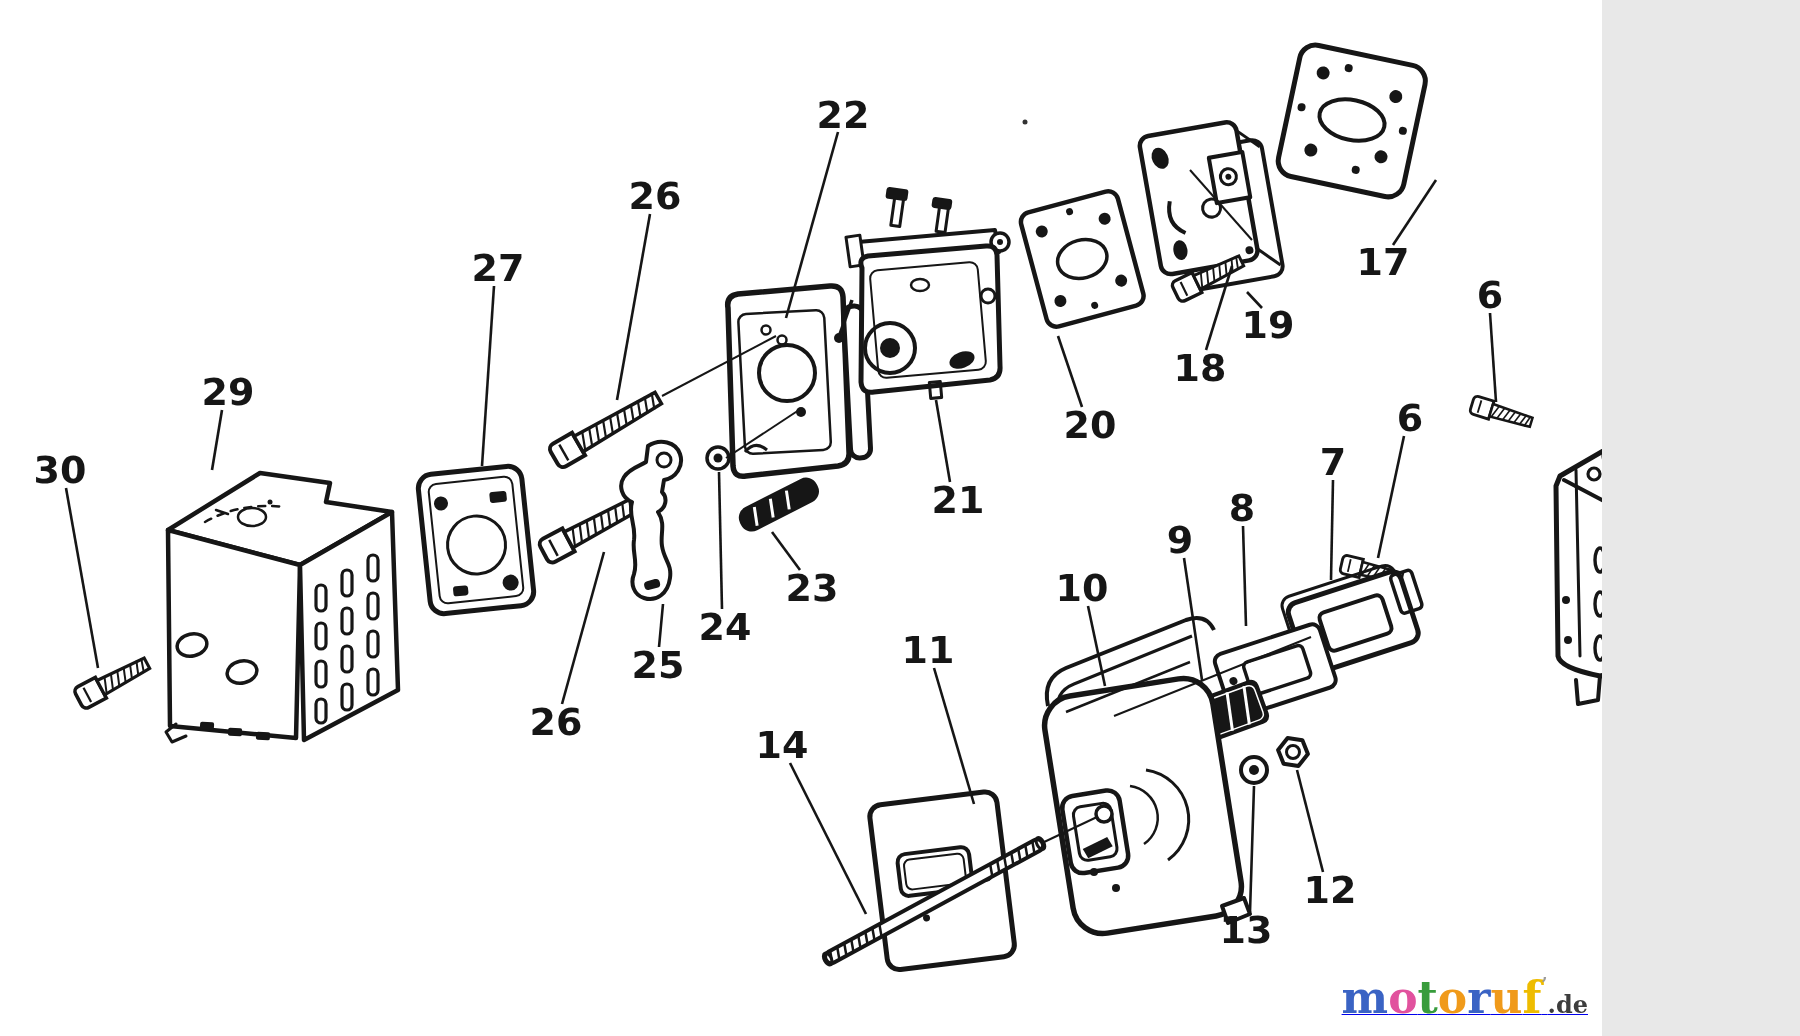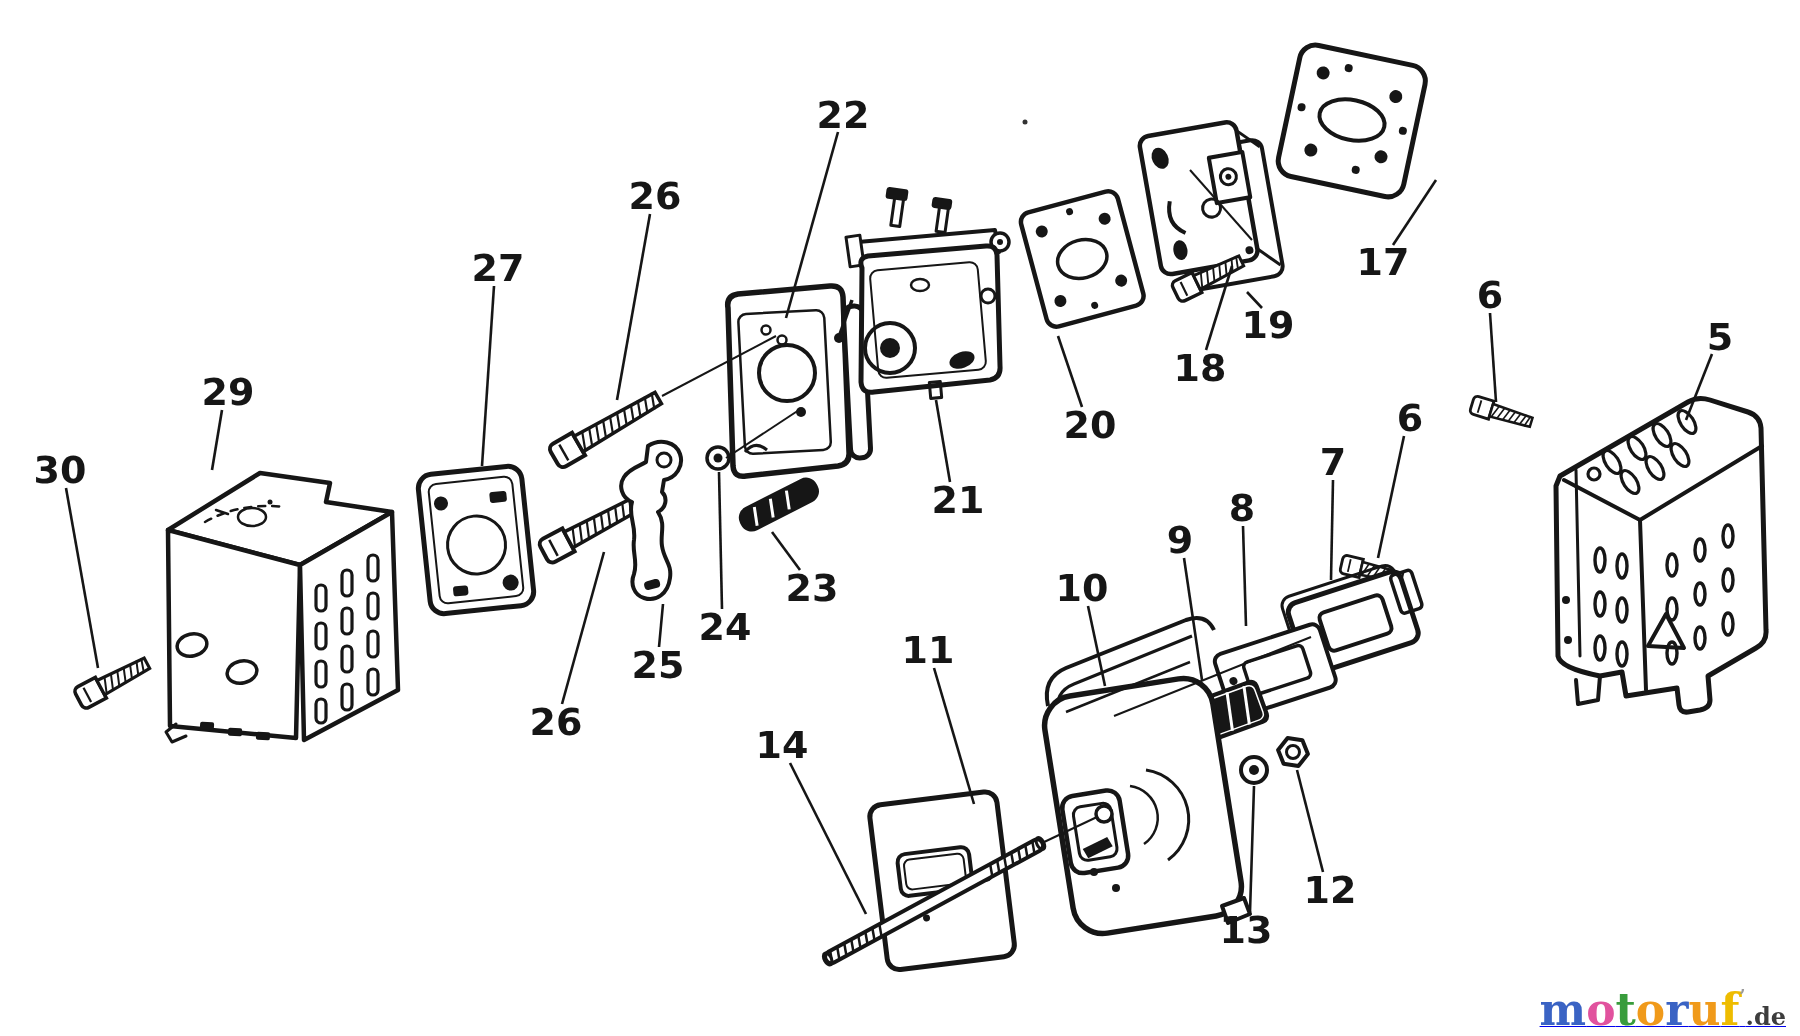--- a/index.html
+++ b/index.html
@@ -1,27 +1,27 @@
 <!DOCTYPE html>
 <html><head>
 <meta charset="utf-8">
 <style>
   html,body{margin:0;padding:0;background:#e8e8e8;}
-  .sheet{position:relative;width:1800px;height:1036px;background:#ffffff;overflow:hidden;}
+  .sheet{position:relative;width:1602px;height:1036px;background:#ffffff;overflow:hidden;}
   svg{position:absolute;inset:0;}
   
   .o{fill:#ffffff;stroke:#161616;}          
   .n{fill:none;stroke:#161616;}             
   .k{fill:#161616;stroke:none;}             
   .w{stroke:#ffffff;fill:none;}             
   .plabel{font-family:"DejaVu Sans",sans-serif;font-weight:700;font-size:38px;fill:#161616;text-anchor:middle;dominant-baseline:central;}
   .leader{stroke:#161616;stroke-width:2.6;}
   .axis{stroke:#161616;stroke-width:2;}
   
-  .logo{position:absolute;right:14px;bottom:4px;font-family:"DejaVu Serif",serif;font-weight:700;line-height:1;white-space:nowrap;text-decoration:underline;}
+  .logo{position:absolute;right:14px;bottom:16px;font-family:"DejaVu Serif",serif;font-weight:700;line-height:1;white-space:nowrap;text-decoration:underline;}
   .logo .lt{font-size:44px;}
   .logo .tick{font-size:18px;color:#9a9a9a;vertical-align:22px;}
   .logo .suffix{font-size:24px;color:#3d3d3d;}
 </style>
 </head>
 <body>
 
 <div class="sheet">
 <svg viewBox="0 0 1800 1036" width="1800" height="1036">
   <defs>

